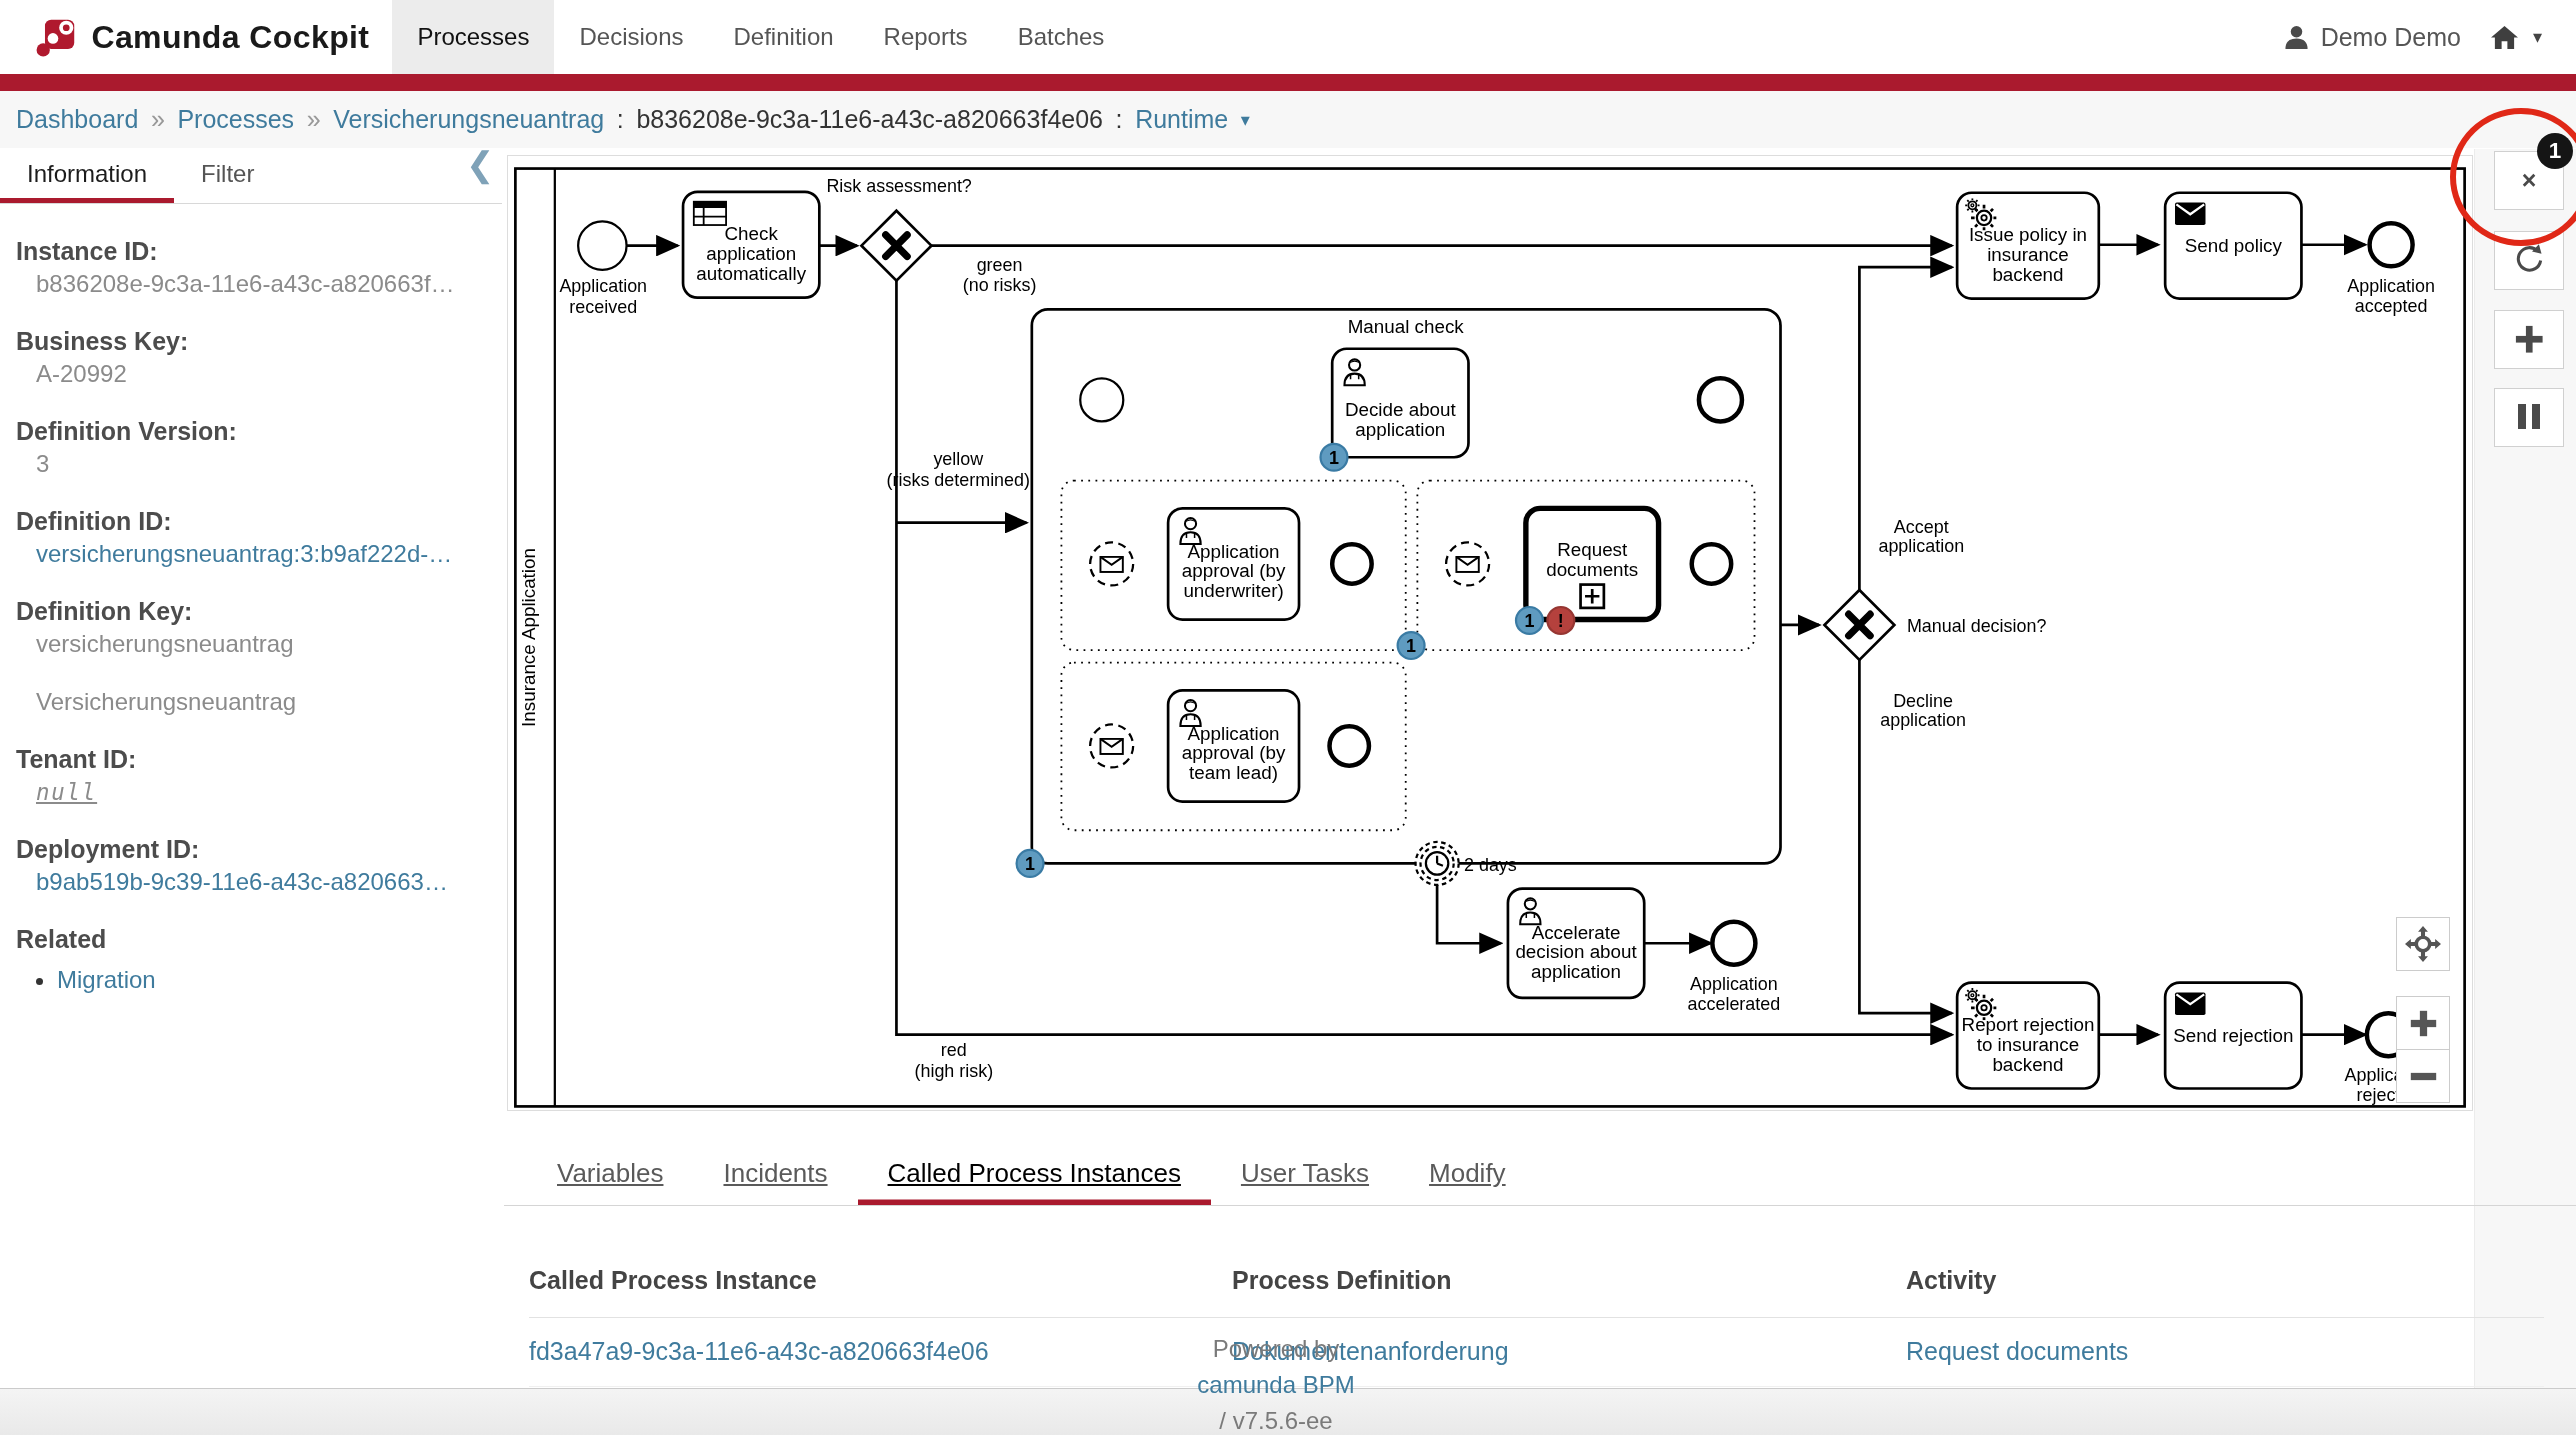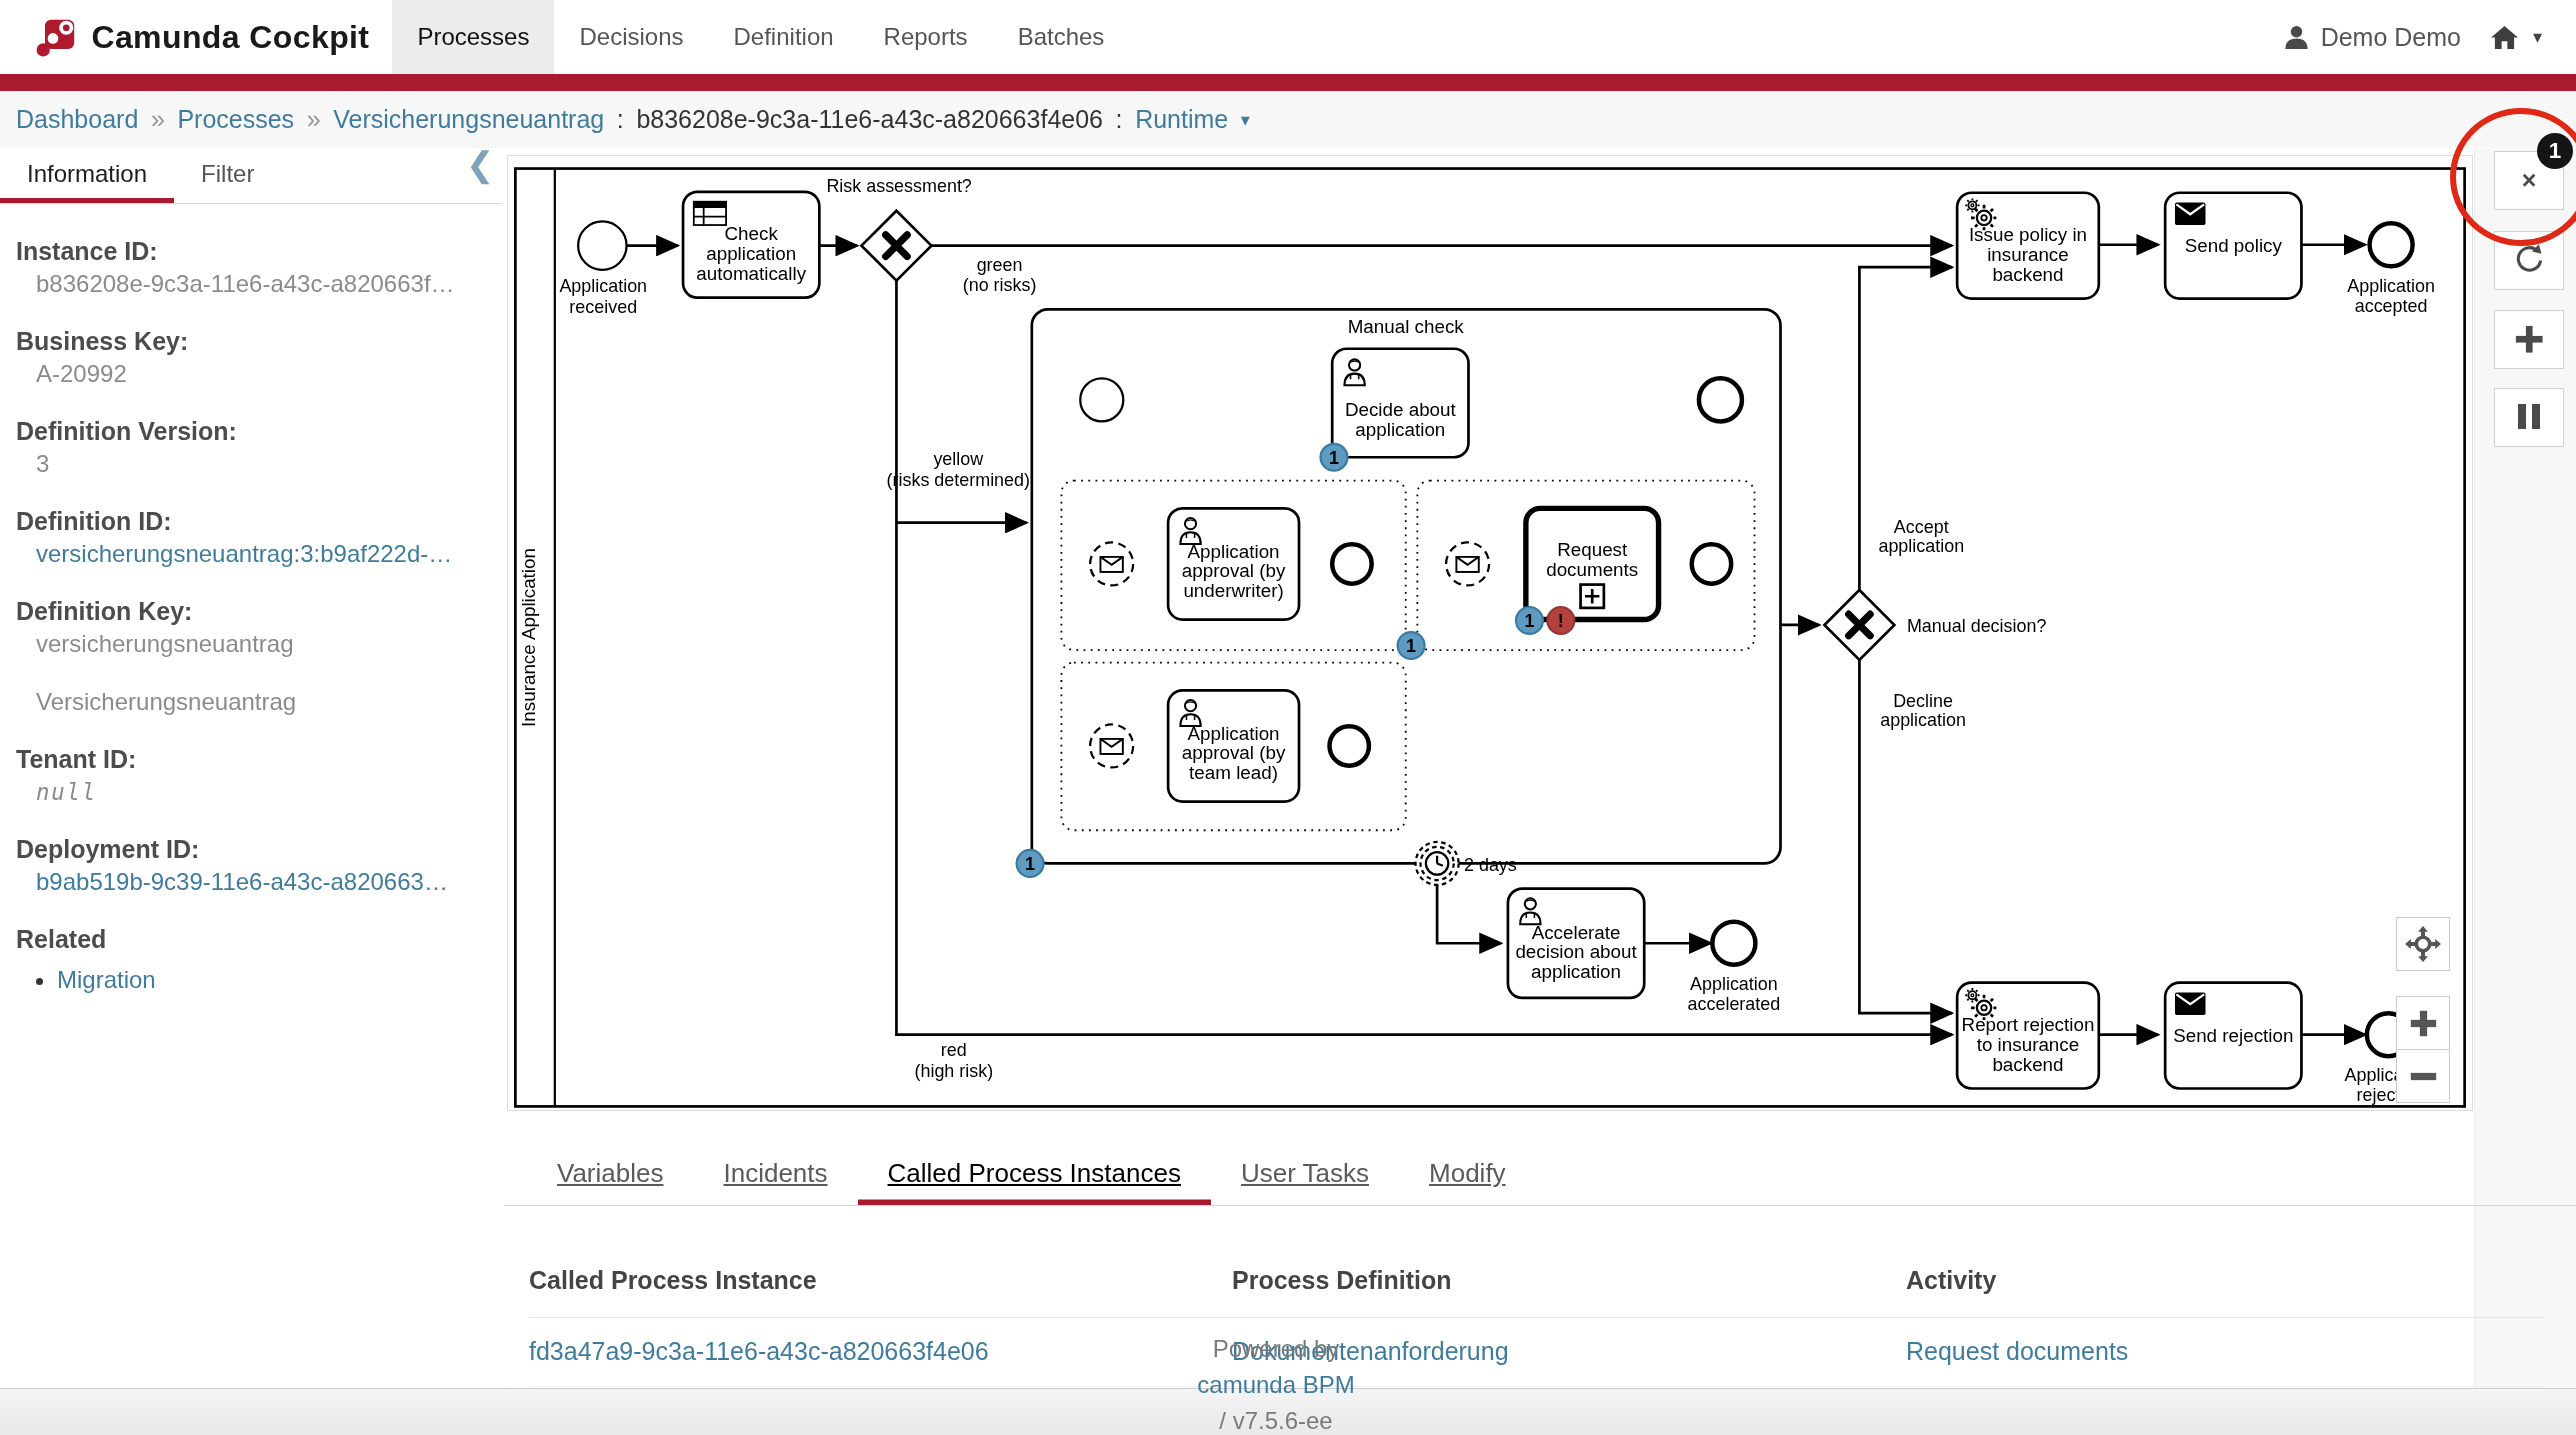--- a/index.html
+++ b/index.html
@@ -32,21 +32,21 @@
   
   .sidebar { position:absolute; left:0; top:149px; width:502px; height:1240px; background:#fff; }
   .side-tabs { display:flex; height:55px; border-bottom:0.9px solid #d8d8d8; }
   .side-tab { padding:0 27px; line-height:50px; font-size:24px; color:#555; cursor:pointer; }
   .side-tab.active { color:#1c1c1c; border-bottom:5.4px solid #aa1a2e; }
   .fields { padding:30.5px 12.6px 0 16px; }
   .field { margin-bottom:24px; }
   .f-label { font-size:25px; font-weight:bold; color:#4c4c4c; line-height:32px; white-space:nowrap; }
   .f-value { font-size:24px; color:#8b8b8b; line-height:34px; padding-left:20px; white-space:nowrap; overflow:hidden; }
   .f-value.link { color:#3f7b9d; cursor:pointer; }
-  .f-value.mono { font-family:"DejaVu Sans Mono", monospace; font-style:italic; font-size:22.4px; letter-spacing:1.8px; }
+  .f-value.mono { font-family:"DejaVu Sans Mono", monospace; font-style:italic; font-size:22.4px; letter-spacing:1.8px;text-decoration:underline; }
   .related ul { margin:9px 0 12px 0; padding-left:41px; }
   .related li { color:#333; font-size:24px; line-height:32px; }
   .related a { color:#3f7b9d; cursor:pointer; text-decoration:none; }
   .collapse-btn { position:absolute; left:466px; top:147px; font-size:34px; color:#7fa2b8; cursor:pointer; line-height:34px; }
 
   
   .canvas { position:absolute; left:507px; top:155px; width:1966px; height:956px; background:#fff; border:0.9px solid #ddd; }
   .canvas svg.bpmn { position:absolute; left:0; top:0; }
   .bpmn text { font-family:"Liberation Sans", sans-serif; fill:#000; }
   .dt  { font-size:21px; text-anchor:middle; }

